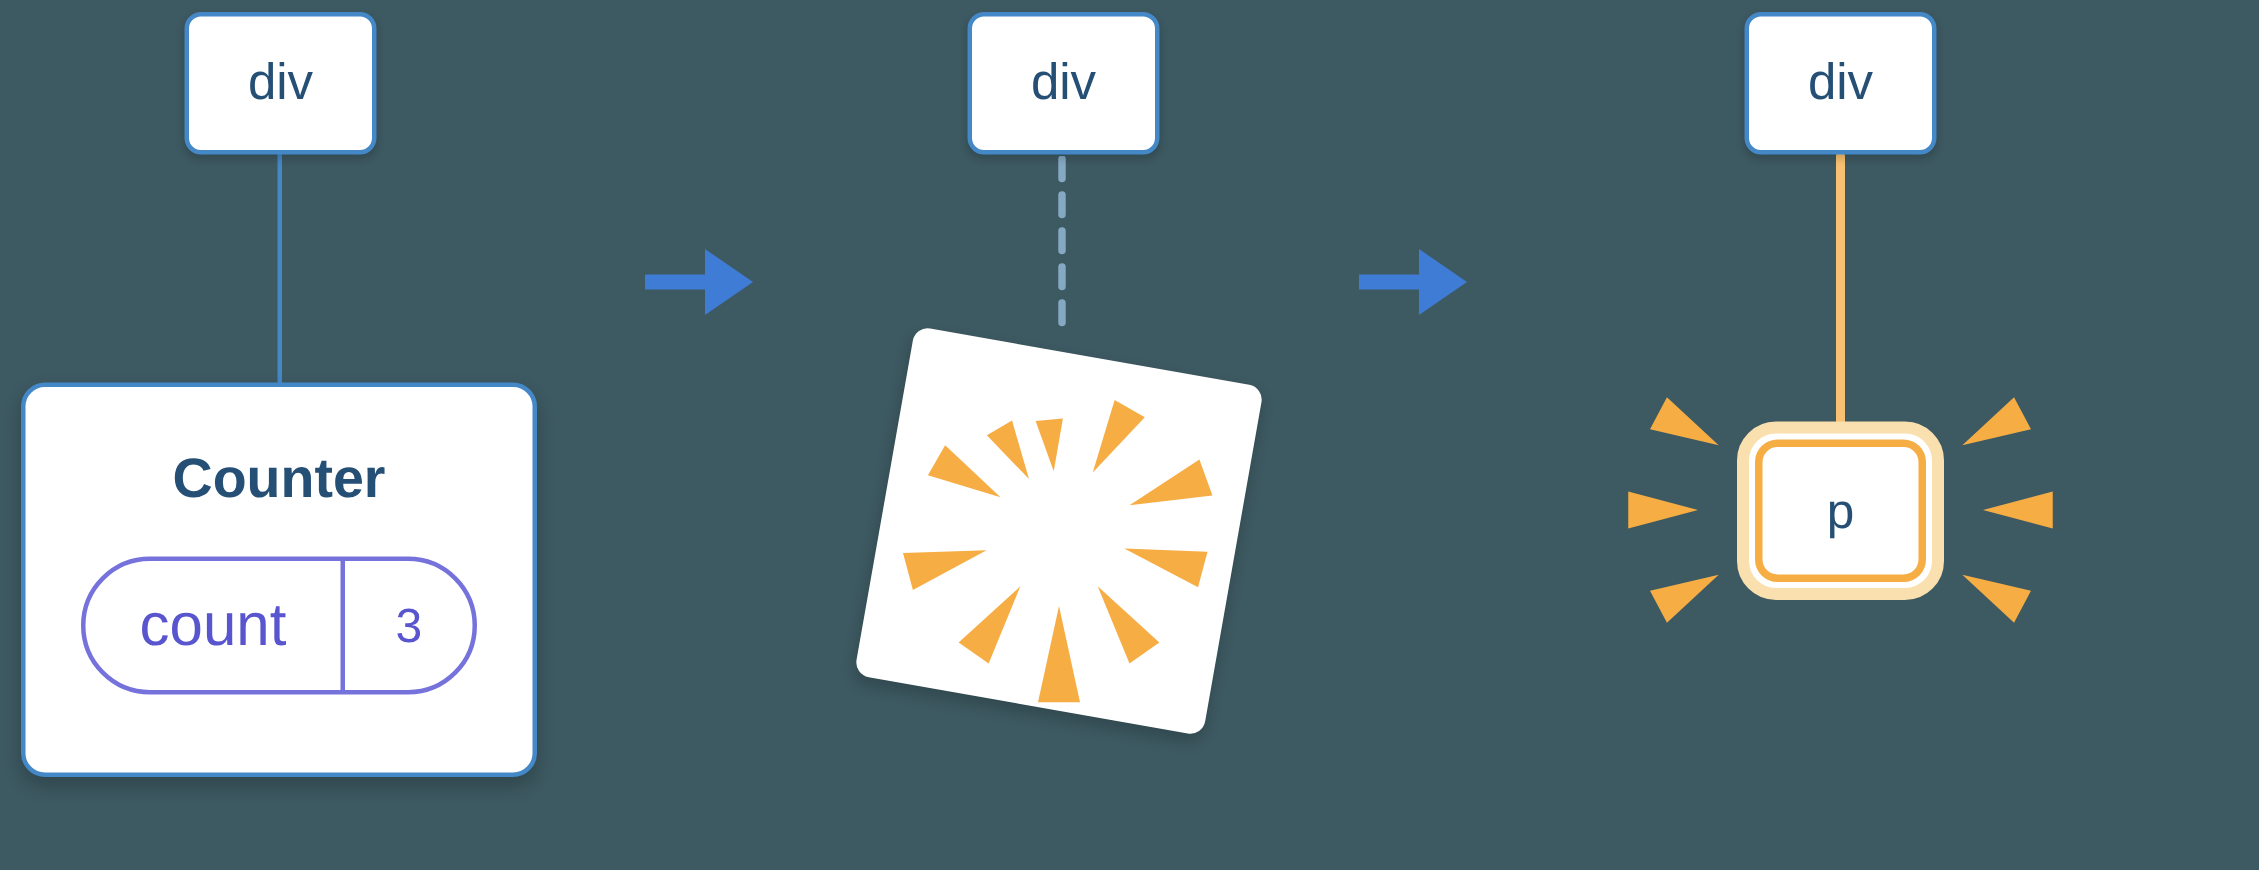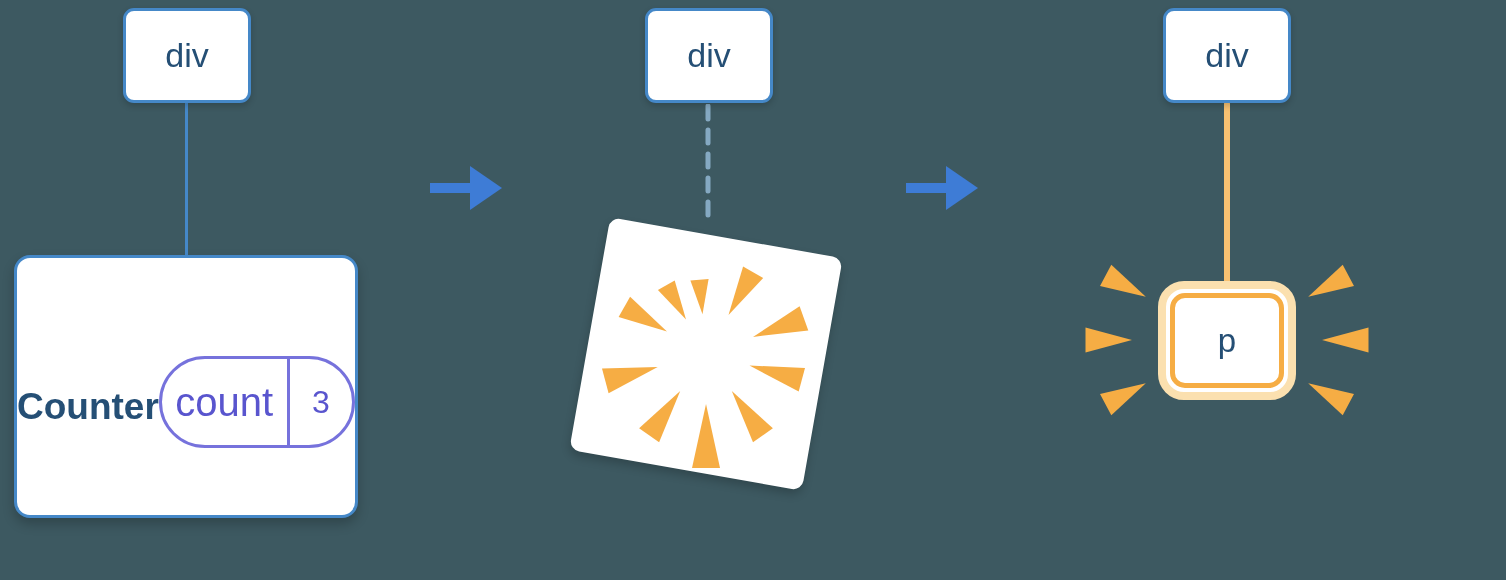--- a/index.html
+++ b/index.html
@@ -24,21 +24,21 @@
   .node{position:absolute;display:flex;align-items:center;justify-content:center;
     background:var(--card-bg);border:3px solid var(--node-border);border-radius:11px;
     width:128px;height:95px;font-size:34px;font-weight:500;color:var(--node-text);
     box-shadow:0 3px 6px rgba(0,0,0,.18);}
 
   .edge{position:absolute;background:var(--tree-line);}
   .edge-orange{position:absolute;background:var(--orange-line);border-radius:3px;}
 
   .card{position:absolute;left:14px;top:255px;width:344px;height:263px;
     background:var(--card-bg);border:3px solid var(--node-border);border-radius:16px;
-    display:flex;align-items:center;
+    display:flex;flex-direction:column;align-items:center;
     box-shadow:0 6px 12px rgba(0,0,0,.22);}
   .card-title{margin-top:40px;font-size:37px;font-weight:600;color:var(--node-text);}
   .pill{margin-top:31px;width:264px;height:92px;border:3px solid var(--pill-border);
     border-radius:46px;display:flex;overflow:hidden;background:var(--card-bg);}
   .pill-key{flex:2;display:flex;align-items:center;justify-content:center;
     font-size:40px;color:var(--pill-text);border-right:3px solid var(--pill-border);}
   .pill-value{flex:1;display:flex;align-items:center;justify-content:center;
     font-size:32px;color:var(--pill-text);}
 
   .arrow{position:absolute;}

